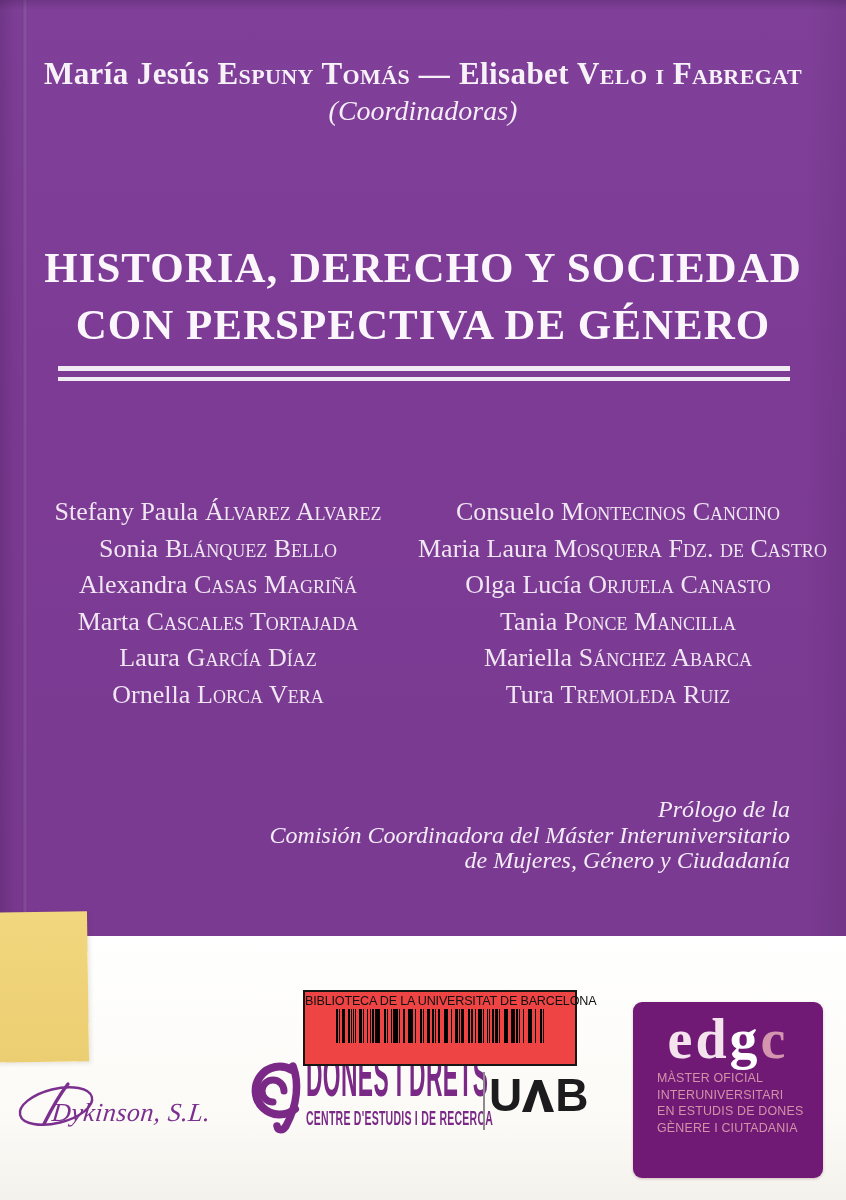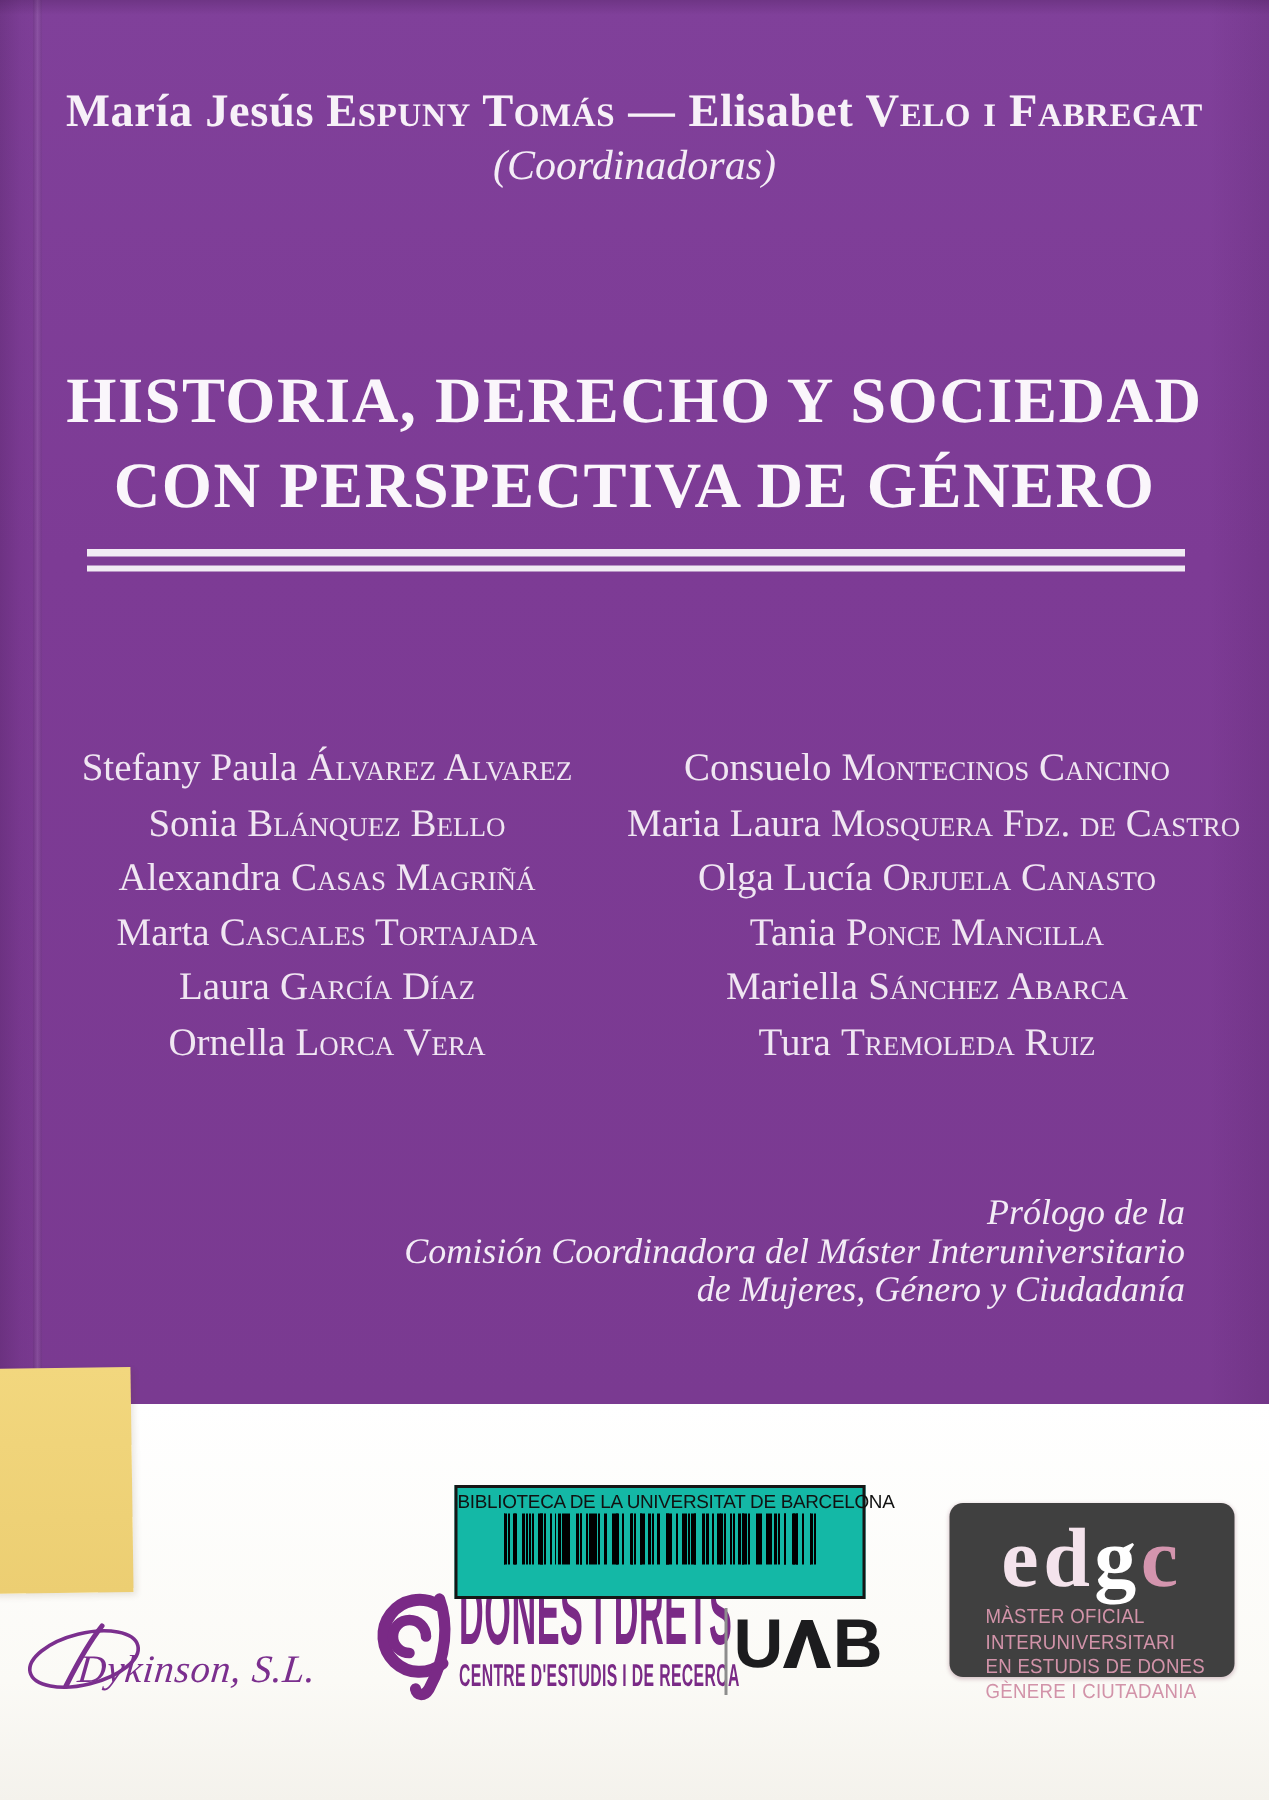--- a/index.html
+++ b/index.html
@@ -66,21 +66,21 @@
   .sticky-note{
     position:absolute;left:-6px;top:912px;width:94px;height:150px;
     background:linear-gradient(180deg,#f2d77e,#ecce72);
     transform:rotate(-.8deg);
     box-shadow:2px 2px 4px rgba(80,60,20,.12);
     z-index:5;
   }
   
   .sticker{
     position:absolute;left:303px;top:990px;width:274px;height:76px;
-    background:#14b8a6;border:2px solid #161616;box-sizing:border-box;
+    background:#ef4444;border:2px solid #161616;box-sizing:border-box;
     z-index:4;text-align:left;
   }
   .sticker-label{
     margin-top:2px;font-family:"Liberation Sans",sans-serif;
     font-size:12.6px;letter-spacing:-.2px;color:#111;white-space:nowrap;
   }
   .barcode{
     width:208px;height:34px;margin:1px auto 0 auto;
     background-image:
       repeating-linear-gradient(90deg,#000 0 2px,transparent 2px 3px,#000 3px 4px,transparent 4px 7px,#000 7px 8px,transparent 8px 12px),
@@ -118,22 +118,22 @@
   }
   .uab-mark{
     position:absolute;left:489px;top:1076px;z-index:2;
     font-family:"Liberation Sans",sans-serif;font-weight:900;
     font-size:46px;line-height:38px;color:#1c1c1e;letter-spacing:-1px;
     display:flex;align-items:flex-end;white-space:nowrap;
   }
   .uab-mark svg{margin:0 1px 1px 1px;display:block;}
   
   .edgc{
-    position:absolute;left:633px;top:1002px;width:190px;height:116px;
-    background:#404040;border-radius:9px;z-index:2;
+    position:absolute;left:633px;top:1002px;width:190px;height:176px;
+    background:#701a75;border-radius:9px;z-index:2;
     box-shadow:0 1px 3px rgba(100,20,50,.25);
   }
   .edgc-acronym{
     text-align:center;margin-top:12px;
     font-weight:bold;font-size:56px;line-height:50px;letter-spacing:3px;
   }
   .edgc-acronym .l-ed{color:#f4e3ec;}
   .edgc-acronym .l-g{color:#ffffff;}
   .edgc-acronym .l-c{color:#d495ae;}
   .edgc-lines{

